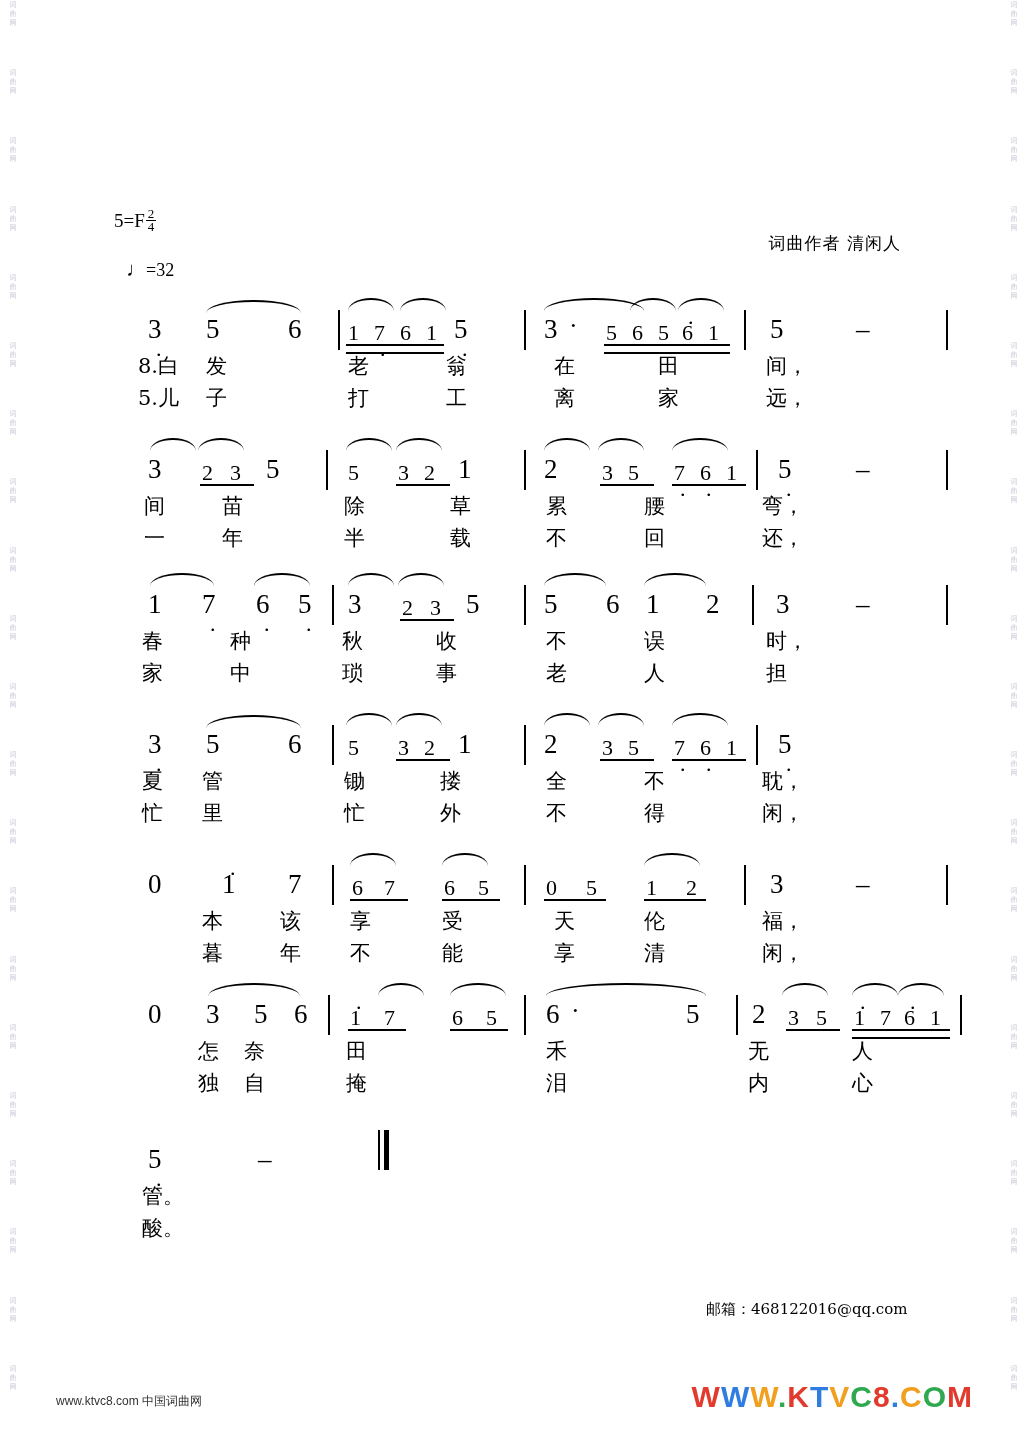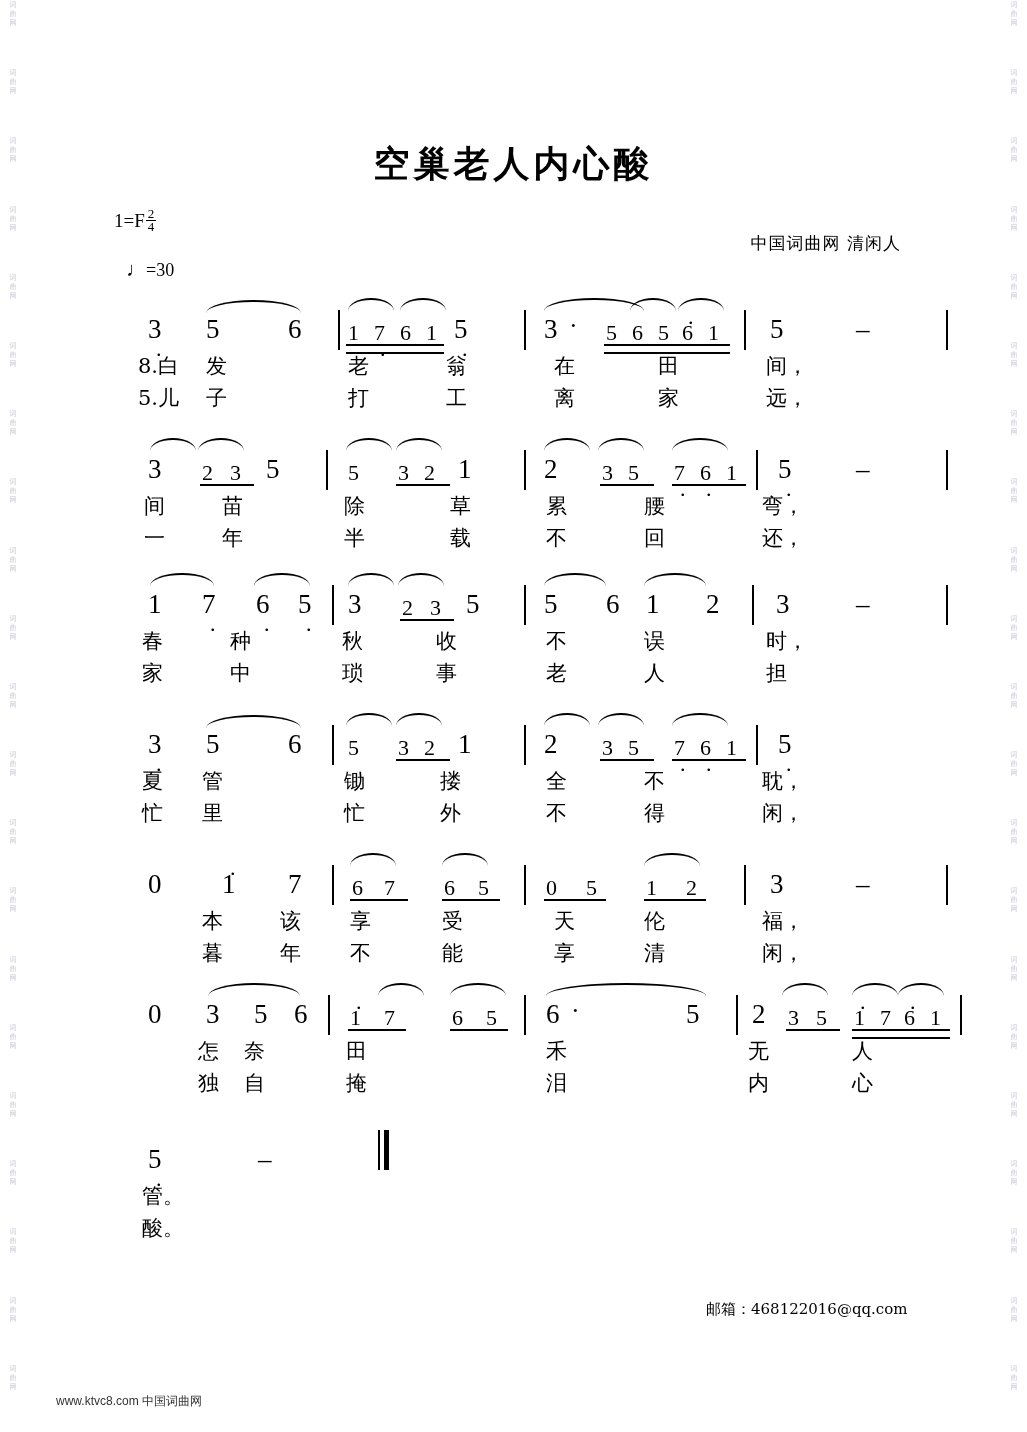--- a/index.html
+++ b/index.html
@@ -321,35 +321,34 @@
     </div>
     <div class="wm-cell">
       <span>词</span>
       <span>曲</span>
       <span>网</span>
     </div>
   </div>
 
 <div class="page">
 
-  <div class="title">空巢老人内心酸</div>
 
   <div class="keysig">
-    <span>1=F</span>
+    <span>5=F</span>
     <span class="frac">
       <span class="num">2</span>
       <span class="den">4</span>
     </span>
   </div>
 
   <div class="tempo">
-    <span class="qn">♩</span><span>=30</span>
-  </div>
-
-  <div class="composer">中国词曲网 清闲人</div>
+    <span class="qn">♩</span><span>=32</span>
+  </div>
+
+  <div class="composer">词曲作者 清闲人</div>
 
   <div class="system" style="top:300px;">
     <div class="notes">
 
       <div class="slur" style="left:180px;top:0px;width:95px;"></div>
       <div class="note" style="left:122px;top:14px;">3</div>
       <div class="dot-below" style="left:130px;top:46px;">.</div>
       <div class="note" style="left:180px;top:14px;">5</div>
       <div class="note" style="left:262px;top:14px;">6</div>
 
@@ -692,14 +691,15 @@
       </div>
     </div>
     <div class="lyric" style="left:116px;top:52px;">管。</div>
     <div class="lyric" style="left:116px;top:84px;">酸。</div>
   </div>
 
   <div class="email">邮箱：468122016@qq.com</div>
 
   <div class="footer-left">www.ktvc8.com  中国词曲网</div>
 
+  <div class="footer-logo" id="logo"><span>W</span><span>W</span><span>W</span><span>.</span><span>K</span><span>T</span><span>V</span><span>C</span><span>8</span><span>.</span><span>C</span><span>O</span><span>M</span></div>
 
 </div>
 
 </body></html>

